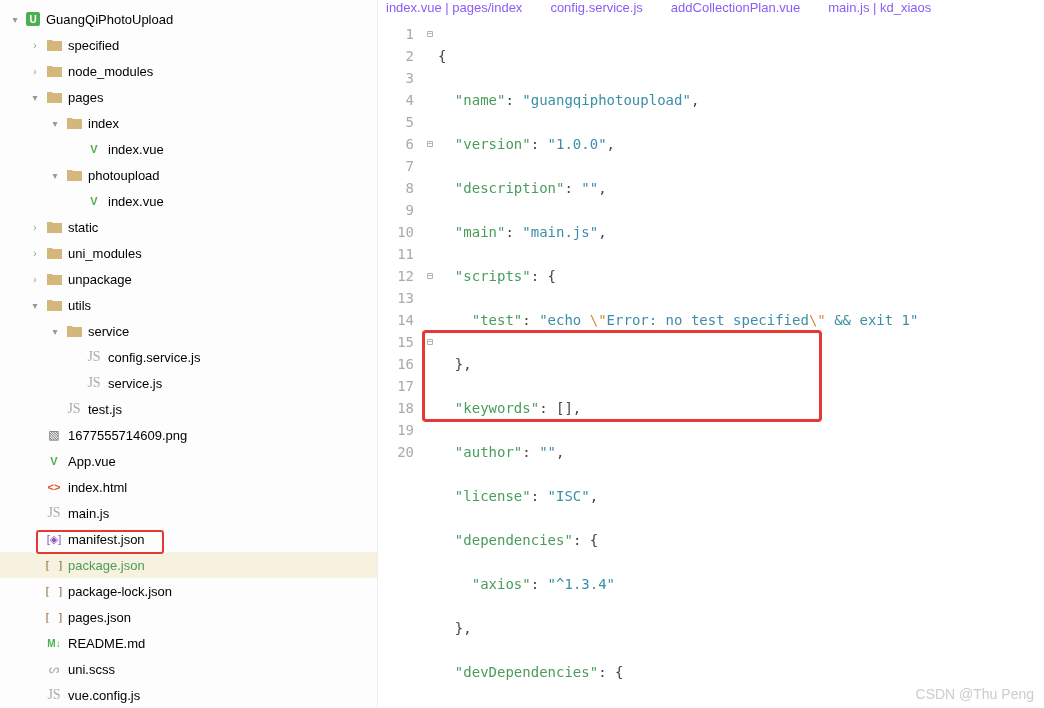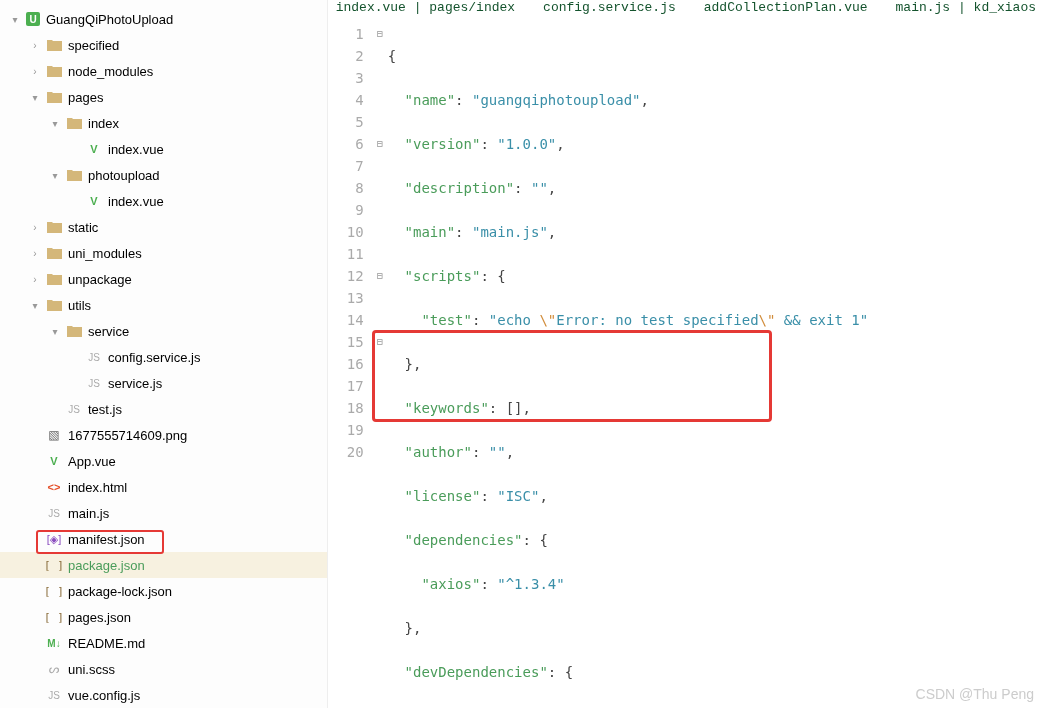--- a/index.html
+++ b/index.html
@@ -49,21 +49,21 @@
       align-items: center;
       justify-content: center;
       margin-right: 6px;
       font-size: 12px;
     }
     .icon.folder { color: #c4a968; }
     .icon.folder svg { fill: #d4b77a; }
     .icon.project { background: #4caf50; color: #fff; border-radius: 2px; font-size: 10px; font-weight: bold; width: 14px; height: 14px; }
     .icon.vue { color: #4caf50; font-weight: bold; font-size: 11px; }
     .icon.json { color: #8a6d3b; font-family: monospace; font-size: 11px; }
-    .icon.js { color: #aaa; font-size: 10px; }
+    .icon.js { color: #aaa; font-size: 14px; font-family: Liberation Serif, serif; }
     .icon.html { color: #e44d26; font-size: 11px; font-weight: bold; }
     .icon.md { color: #4caf50; font-size: 10px; font-weight: bold; }
     .icon.scss { color: #aaa; }
     .icon.img { color: #666; }
     .icon.manifest { color: #8a4dbf; font-size: 11px; }
     .label { color: #000000; }
     .project-highlight {
       position: absolute;
       border: 2px solid #e53935;
       border-radius: 3px;
@@ -72,21 +72,21 @@
     
     .editor-area { flex: 1; display: flex; flex-direction: column; background: #fff; }
     .tabs {
       display: flex;
       height: 30px;
       align-items: center;
       padding: 0 8px;
       gap: 28px;
       font-size: 13px;
     }
-    .tab { color: #14532d; cursor: pointer; white-space: nowrap; font-family: Liberation Mono, monospace; }
+    .tab { color: #8b5cf6; cursor: pointer; white-space: nowrap; }
     .code-area { flex: 1; display: flex; font-family: Consolas, monospace; font-size: 14px; line-height: 22px; position: relative; }
     .gutter {
       width: 44px;
       text-align: right;
       padding-right: 8px;
       color: #aaa;
       user-select: none;
       padding-top: 8px;
     }
     .gutter .ln { height: 22px; }

